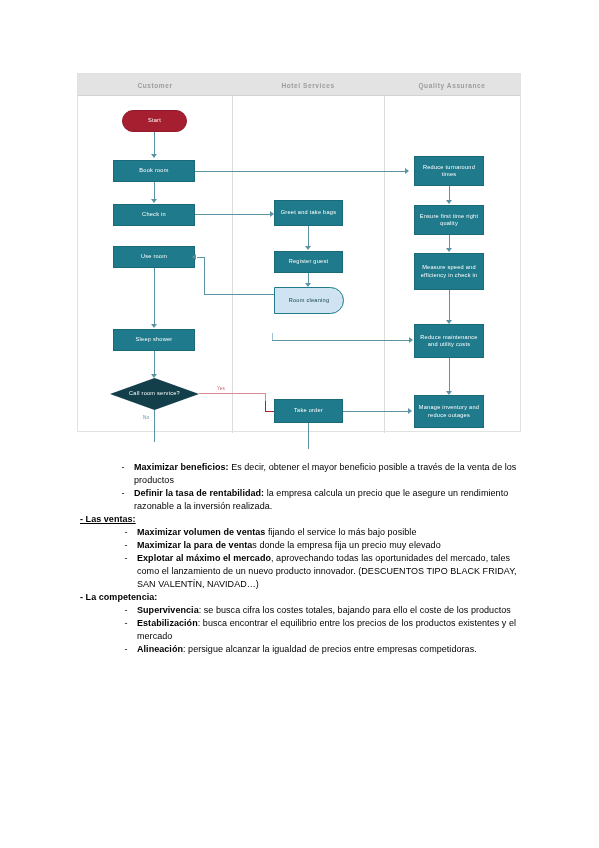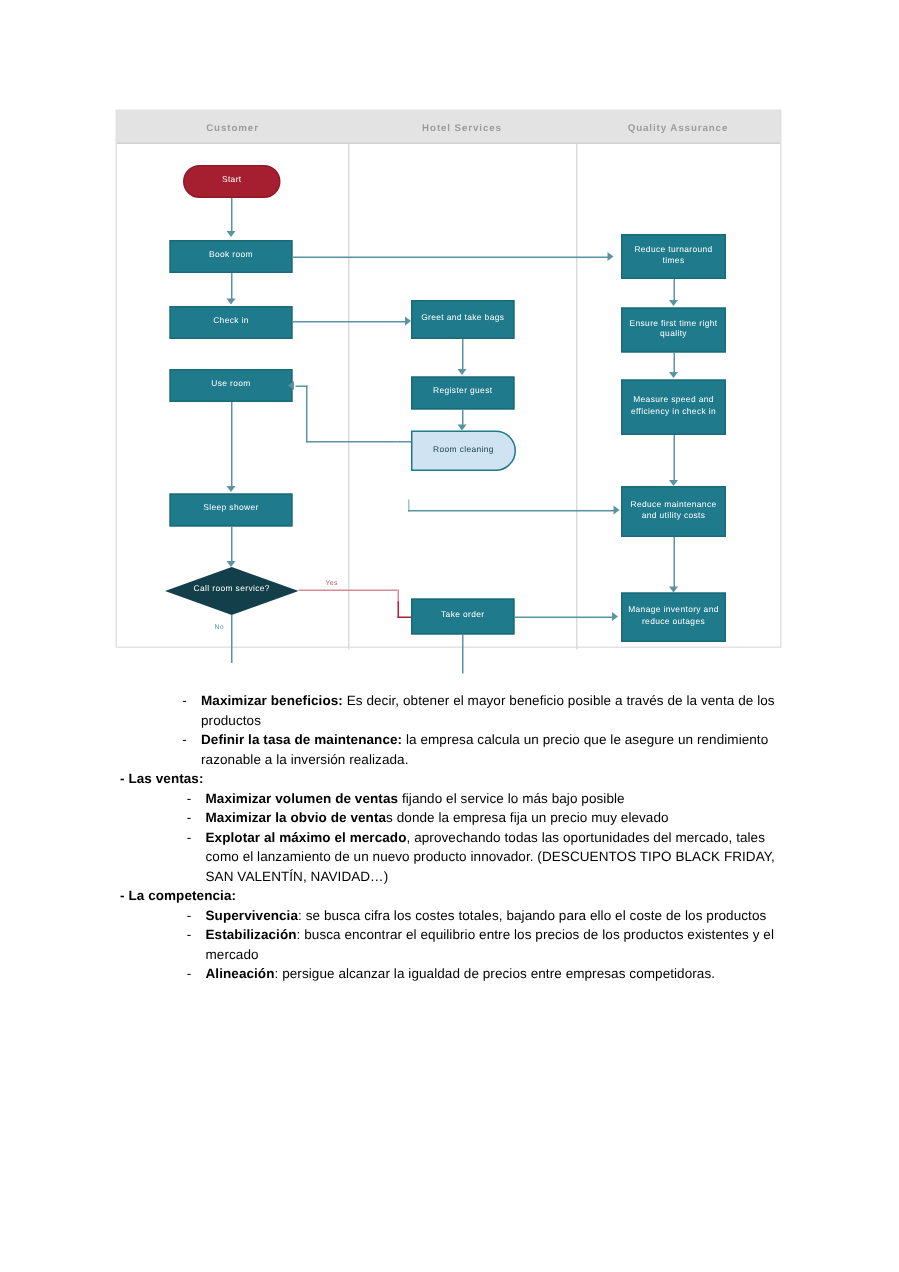--- a/index.html
+++ b/index.html
@@ -241,33 +241,33 @@
   <div class="spacer"></div>
 
 
   <div class="bullet-row b-indent-1">
     <span class="b-dash">-</span>
     <span class="b-text"><b>Maximizar beneficios:</b><span> Es decir, obtener el mayor beneficio posible a través de la venta de los productos</span></span>
   </div>
 
   <div class="bullet-row b-indent-1">
     <span class="b-dash">-</span>
-    <span class="b-text"><b>Definir la tasa de maintenance:</b><span> la empresa calcula un precio que le asegure un rendimiento razonable a la inversión realizada.</span></span>
-  </div>
-
-  <p class="lvl1" style="margin-left:3px;">- Las ventas:</p>
+    <span class="b-text"><b>Definir la tasa de rentabilidad:</b><span> la empresa calcula un precio que le asegure un rendimiento razonable a la inversión realizada.</span></span>
+  </div>
+
+  <p class="lvl1" style="margin-left:3px;text-decoration:underline;">- Las ventas:</p>
 
   <div class="bullet-row b-indent-2">
     <span class="b-dash">-</span>
     <span class="b-text"><b>Maximizar volumen de ventas</b><span> fijando el service lo más bajo posible</span></span>
   </div>
 
   <div class="bullet-row b-indent-2">
     <span class="b-dash">-</span>
-    <span class="b-text"><b>Maximizar la obvio de venta</b><span>s donde la empresa fija un precio muy elevado</span></span>
+    <span class="b-text"><b>Maximizar la para de venta</b><span>s donde la empresa fija un precio muy elevado</span></span>
   </div>
 
   <div class="bullet-row b-indent-2">
     <span class="b-dash">-</span>
     <span class="b-text"><b>Explotar al máximo el mercado</b><span>, aprovechando todas las oportunidades del mercado, tales como el lanzamiento de un nuevo producto innovador. (DESCUENTOS TIPO BLACK FRIDAY, SAN VALENTÍN, NAVIDAD…)</span></span>
   </div>
 
   <p class="lvl1" style="margin-left:3px;">- La competencia:</p>
 
   <div class="bullet-row b-indent-2" style="margin-left:38px;">

